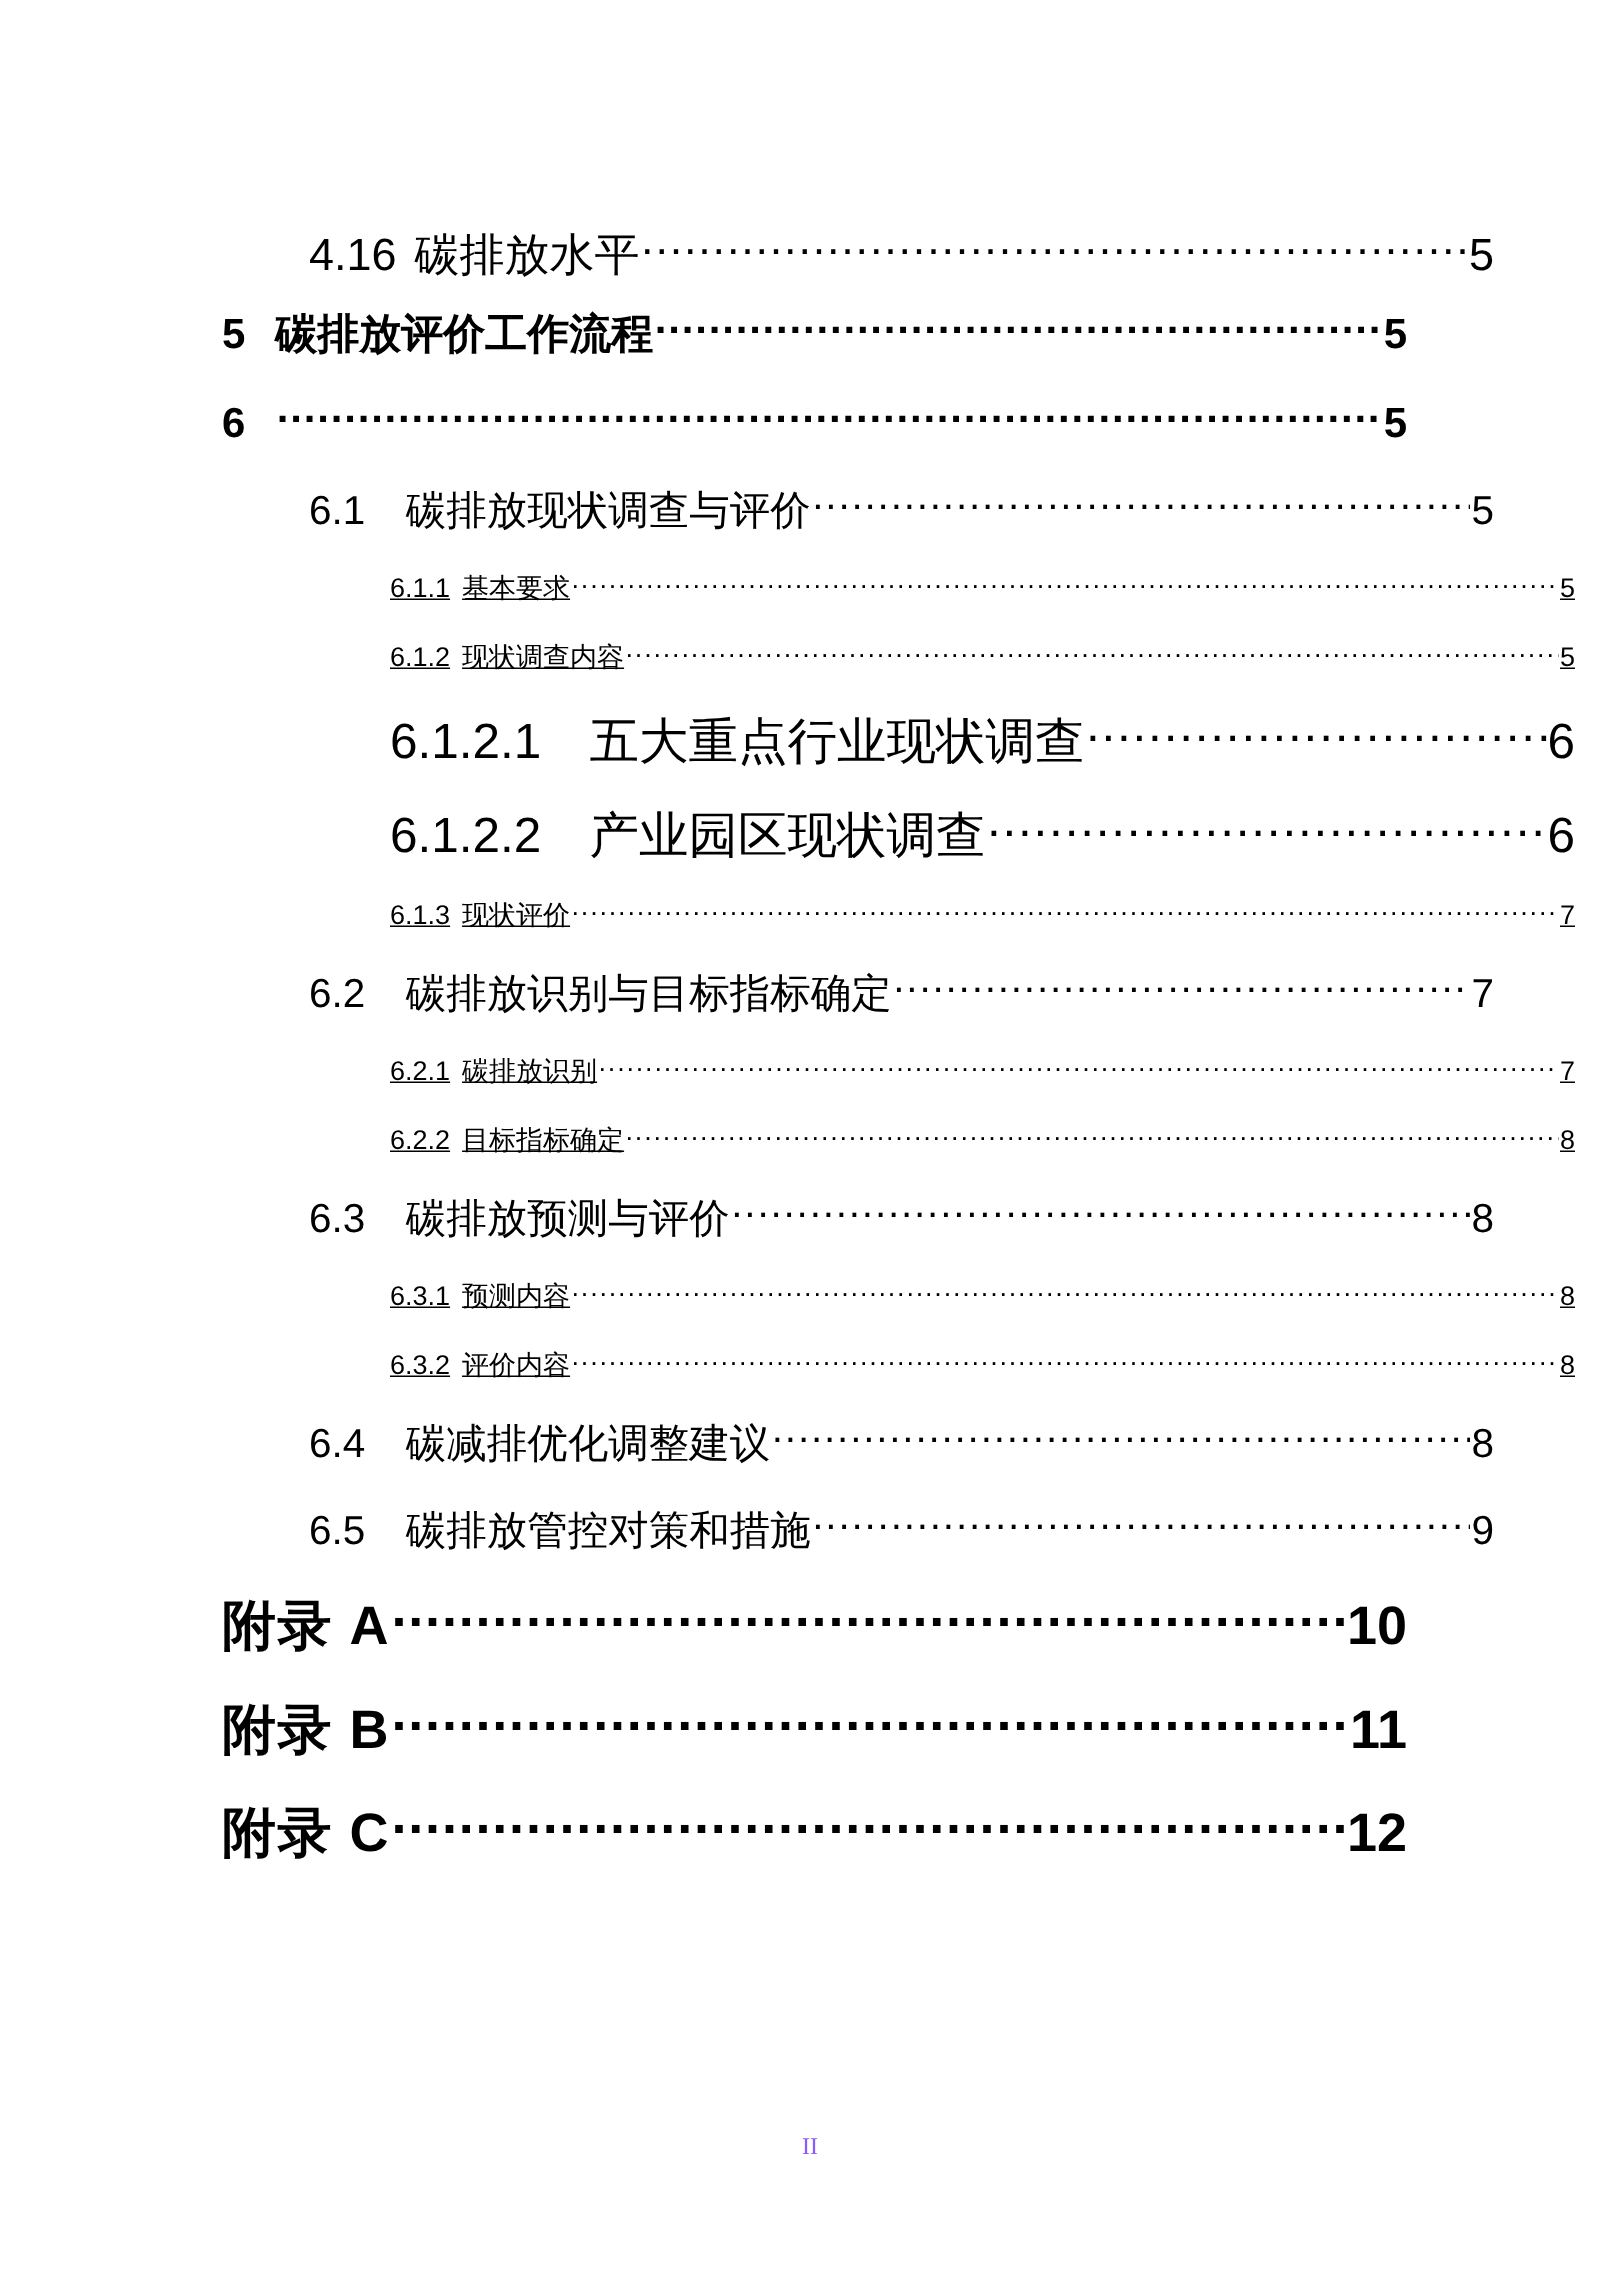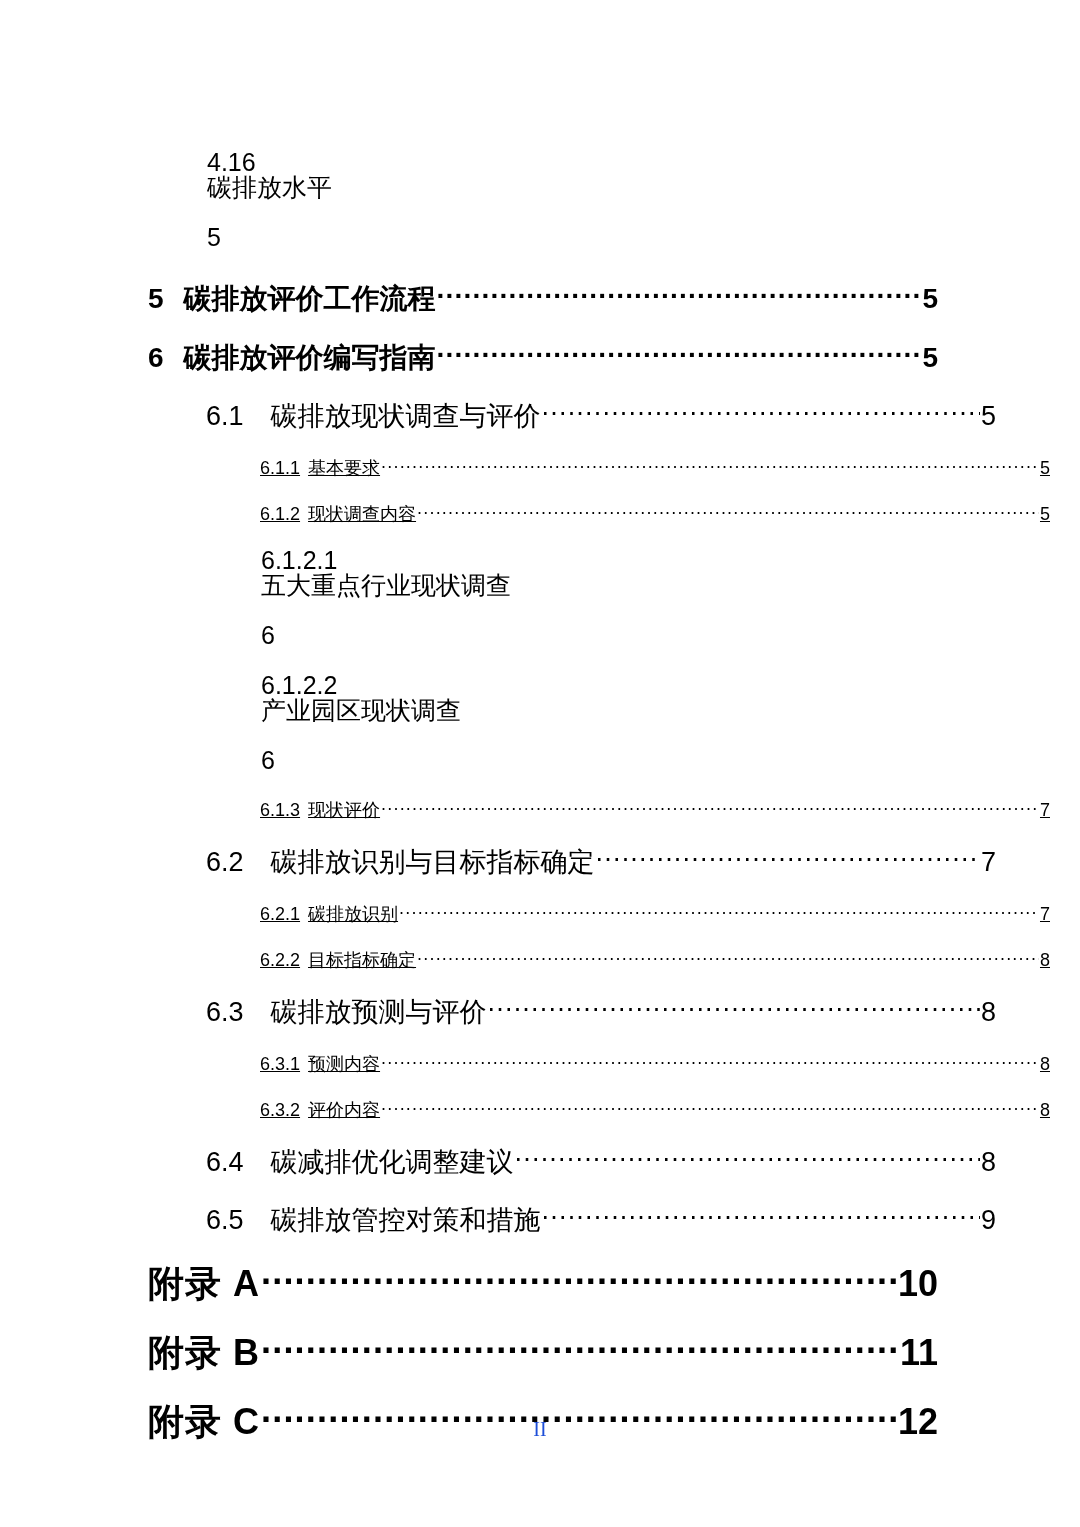--- a/index.html
+++ b/index.html
@@ -53,24 +53,23 @@
     white-space: nowrap;
     letter-spacing: 1.2px;
   }
   .toc-entry .page-no {
     flex: none;
     text-align: right;
   }
 
   
   .lvl-sub2 {            
-    font-size: 25px;
+    font-size: 30px;
     padding-left: 58px;
-    margin-bottom: 30px;
-    flex-direction: column;
+    margin-bottom: 18px;
   }
   .lvl-sub2 .num { margin-right: 12px; }
 
   .lvl-1 {               
     font-size: 28px;
     font-weight: bold;
     padding-left: 0px;
     margin-bottom: 26px;
   }
   .lvl-1 .num { margin-right: 20px; }
@@ -85,43 +84,42 @@
 
   .lvl-3 {               
     font-size: 18px;
     padding-left: 112px;
     margin-bottom: 25px;
     text-decoration: underline;
   }
   .lvl-3 .num { margin-right: 8px; }
 
   .lvl-4 {               
-    font-size: 25px;
+    font-size: 33px;
     padding-left: 112px;
     margin-bottom: 25px;
-    flex-direction: column;
   }
   .lvl-4 .num { margin-right: 32px; }
 
   .lvl-annex {           
     font-size: 36px;
     font-weight: bold;
     padding-left: 0px;
     margin-bottom: 27px;
   }
   .lvl-annex .title { letter-spacing: 1px; }
 
   .footer {
     position: absolute;
     left: 0;
     right: 0;
     bottom: 86px;
     text-align: center;
-    font-size: 20px;
-    color: #1d4ed8;
+    font-size: 16px;
+    color: #8b5cf6;
     font-family: "Liberation Serif", serif;
   }
 </style>
 </head>
 <body>
 
 <div class="page">
 
   <div class="toc" id="toc-root">
       <div class="toc-entry lvl-sub2">
@@ -131,21 +129,20 @@
         <span class="page-no">5</span>
       </div>
       <div class="toc-entry lvl-1">
         <span class="num">5</span>
         <span class="title">碳排放评价工作流程</span>
         <span class="leader"></span>
         <span class="page-no">5</span>
       </div>
       <div class="toc-entry lvl-1">
         <span class="num">6</span>
-        <span class="title">碳排放评价编写指南</span>
         <span class="leader"></span>
         <span class="page-no">5</span>
       </div>
       <div class="toc-entry lvl-2">
         <span class="num">6.1</span>
         <span class="title">碳排放现状调查与评价</span>
         <span class="leader"></span>
         <span class="page-no">5</span>
       </div>
       <div class="toc-entry lvl-3">

